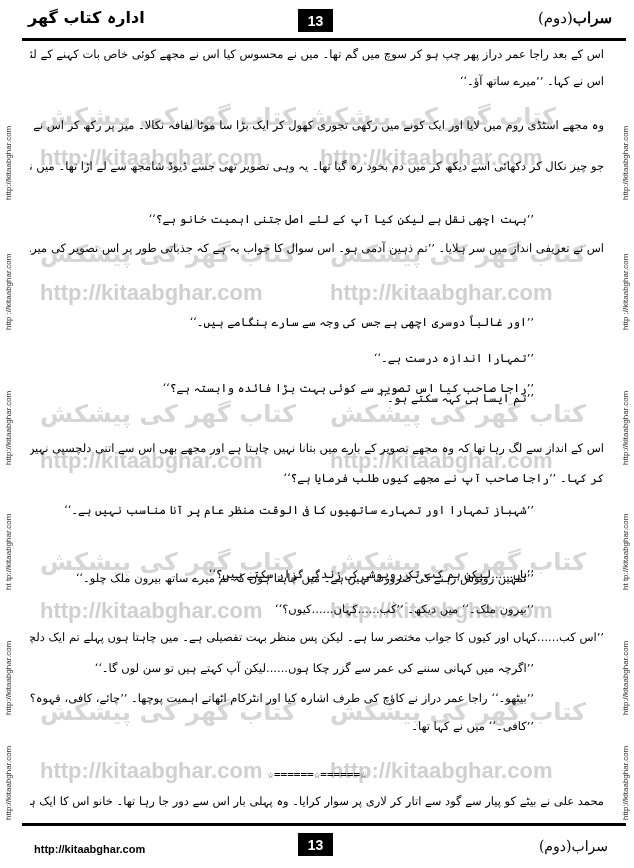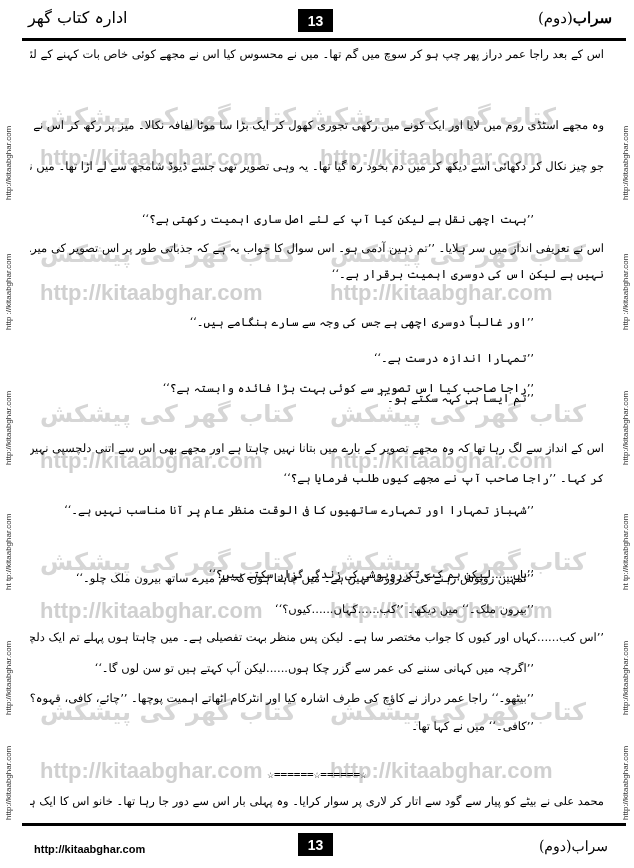--- a/index.html
+++ b/index.html
@@ -2,21 +2,21 @@
 <html><head>
   <meta charset="utf-8">
   <style>
     html, body { margin:0; padding:0; background:#ffffff; }
     body { width:634px; height:868px; position:relative; overflow:hidden; font-family:"DejaVu Sans", sans-serif; color:#000; }
     .page { position:absolute; left:0; top:0; width:634px; height:868px; }
 
     
     .hdr-right { position:absolute; right:22px; top:9px; font-family:"DejaVu Serif", serif; font-size:15px; font-weight:bold; direction:rtl; }
     .hdr-right small { font-size:15px; font-weight:normal; }
-    .hdr-left { position:absolute; left:28px; top:8px; font-size:16px; font-weight:normal; direction:rtl; }
+    .hdr-left { position:absolute; left:28px; top:8px; font-size:16px; font-weight:bold; direction:rtl; }
     .pagebox { position:absolute; left:298px; top:9px; width:35px; height:23px; background:#000; color:#fff; font-family:"Liberation Sans", sans-serif; font-size:14px; font-weight:bold; display:flex; align-items:center; justify-content:center; }
     .rule-top { position:absolute; left:22px; right:8px; top:38px; height:3px; background:#000; }
     .rule-bot { position:absolute; left:22px; right:8px; top:823px; height:3px; background:#000; }
 
     
     .ftr-url { position:absolute; left:34px; top:843px; font-family:"Liberation Sans", sans-serif; font-size:11px; font-weight:bold; }
     .ftr-box { position:absolute; left:298px; top:833px; width:35px; height:23px; background:#000; color:#fff; font-family:"Liberation Sans", sans-serif; font-size:14px; font-weight:bold; display:flex; align-items:center; justify-content:center; }
     .ftr-right { position:absolute; right:26px; top:838px; font-family:"DejaVu Serif", serif; font-size:14px; direction:rtl; }
 
     
@@ -59,25 +59,25 @@
   <div class="wm-ur" style="left:40px;top:548px">کتاب گھر کی پیشکش</div>
   <div class="wm-ur" style="left:330px;top:548px">کتاب گھر کی پیشکش</div>
   <div class="wm-url" style="left:40px;top:598px">http://kitaabghar.com</div>
   <div class="wm-url" style="left:330px;top:598px">http://kitaabghar.com</div>
   <div class="wm-ur" style="left:40px;top:698px">کتاب گھر کی پیشکش</div>
   <div class="wm-ur" style="left:330px;top:698px">کتاب گھر کی پیشکش</div>
   <div class="wm-url" style="left:40px;top:758px">http://kitaabghar.com</div>
   <div class="wm-url" style="left:330px;top:758px">http://kitaabghar.com</div>
 
   <div class="line" style="top:46px">اس کے بعد راجا عمر دراز پھر چپ ہو کر سوچ میں گم تھا۔ میں نے محسوس کیا اس نے مجھے کوئی خاص بات کہنے کے لئے بلایا کچھ دیر بعد</div>
+  <div class="line" style="top:73px">اس نے کہا۔ ’’میرے ساتھ آؤ۔‘‘</div>
   <div class="line" style="top:117px">وہ مجھے اسٹڈی روم میں لایا اور ایک کونے میں رکھی تجوری کھول کر ایک بڑا سا موٹا لفافہ نکالا۔ میز پر رکھ کر اس نے لفافہ کھولا اور اس سے</div>
   <div class="line" style="top:158px">جو چیز نکال کر دکھائی اسے دیکھ کر میں دم بخود رہ گیا تھا۔ یہ وہی تصویر تھی جسے ڈیوڈ شامجھ سے لے اڑا تھا۔ میں نے بمشکل کہا۔ ’’یہ تصویر......‘‘</div>
-  <div class="line indent" style="top:211px">’’بہت اچھی نقل ہے لیکن کیا آپ کے لئے اصل ساری اہمیت رکھتی ہے؟‘‘</div>
+  <div class="line indent" style="top:211px">’’بہت اچھی نقل ہے لیکن کیا آپ کے لئے اصل جتنی اہمیت خانو ہے؟‘‘</div>
   <div class="line" style="top:240px">اس نے تعریفی انداز میں سر ہلایا۔ ’’تم ذہین آدمی ہو۔ اس سوال کا جواب یہ ہے کہ جذباتی طور پر اس تصویر کی میرے لئے کوئی اہمیت</div>
-  <div class="line" style="top:266px">نہیں ہے لیکن اس کی دوسری اہمیت برقرار ہے۔‘‘</div>
   <div class="line indent" style="top:314px">’’اور غالباً دوسری اچھی ہے جس کی وجہ سے سارے ہنگامے ہیں۔‘‘</div>
   <div class="line indent" style="top:350px">’’تمہارا اندازہ درست ہے۔‘‘</div>
   <div class="line indent" style="top:380px">’’راجا صاحب کیا اس تصویر سے کوئی بہت بڑا فائدہ وابستہ ہے؟‘‘</div>
   <div class="line indent" style="top:390px">’’تم ایسا ہی کہہ سکتے ہو۔‘‘</div>
   <div class="line" style="top:440px">اس کے انداز سے لگ رہا تھا کہ وہ مجھے تصویر کے بارے میں بتانا نہیں چاہتا ہے اور مجھے بھی اس سے اتنی دلچسپی نہیں تھی۔ میں نے اکتا</div>
   <div class="line" style="top:470px">کر کہا۔ ’’راجا صاحب آپ نے مجھے کیوں طلب فرمایا ہے؟‘‘</div>
   <div class="line indent" style="top:502px">’’شہباز تمہارا اور تمہارے ساتھیوں کا فی الوقت منظر عام پر آنا مناسب نہیں ہے۔‘‘</div>
   <div class="line indent" style="top:566px">’’ہاں......لیکن ہم کب تک روپوشی کی زندگی گزار سکتے ہیں؟‘‘</div>
   <div class="line indent" style="top:570px">’’تمہیں روپوش رہنے کی ضرورت نہیں ہے۔ میں چاہتا ہوں کہ تم میرے ساتھ بیرون ملک چلو۔‘‘</div>
   <div class="line indent" style="top:601px">’’بیرون ملک۔‘‘ میں دیکھ۔ ’’کب......کہاں......کیوں؟‘‘</div>

